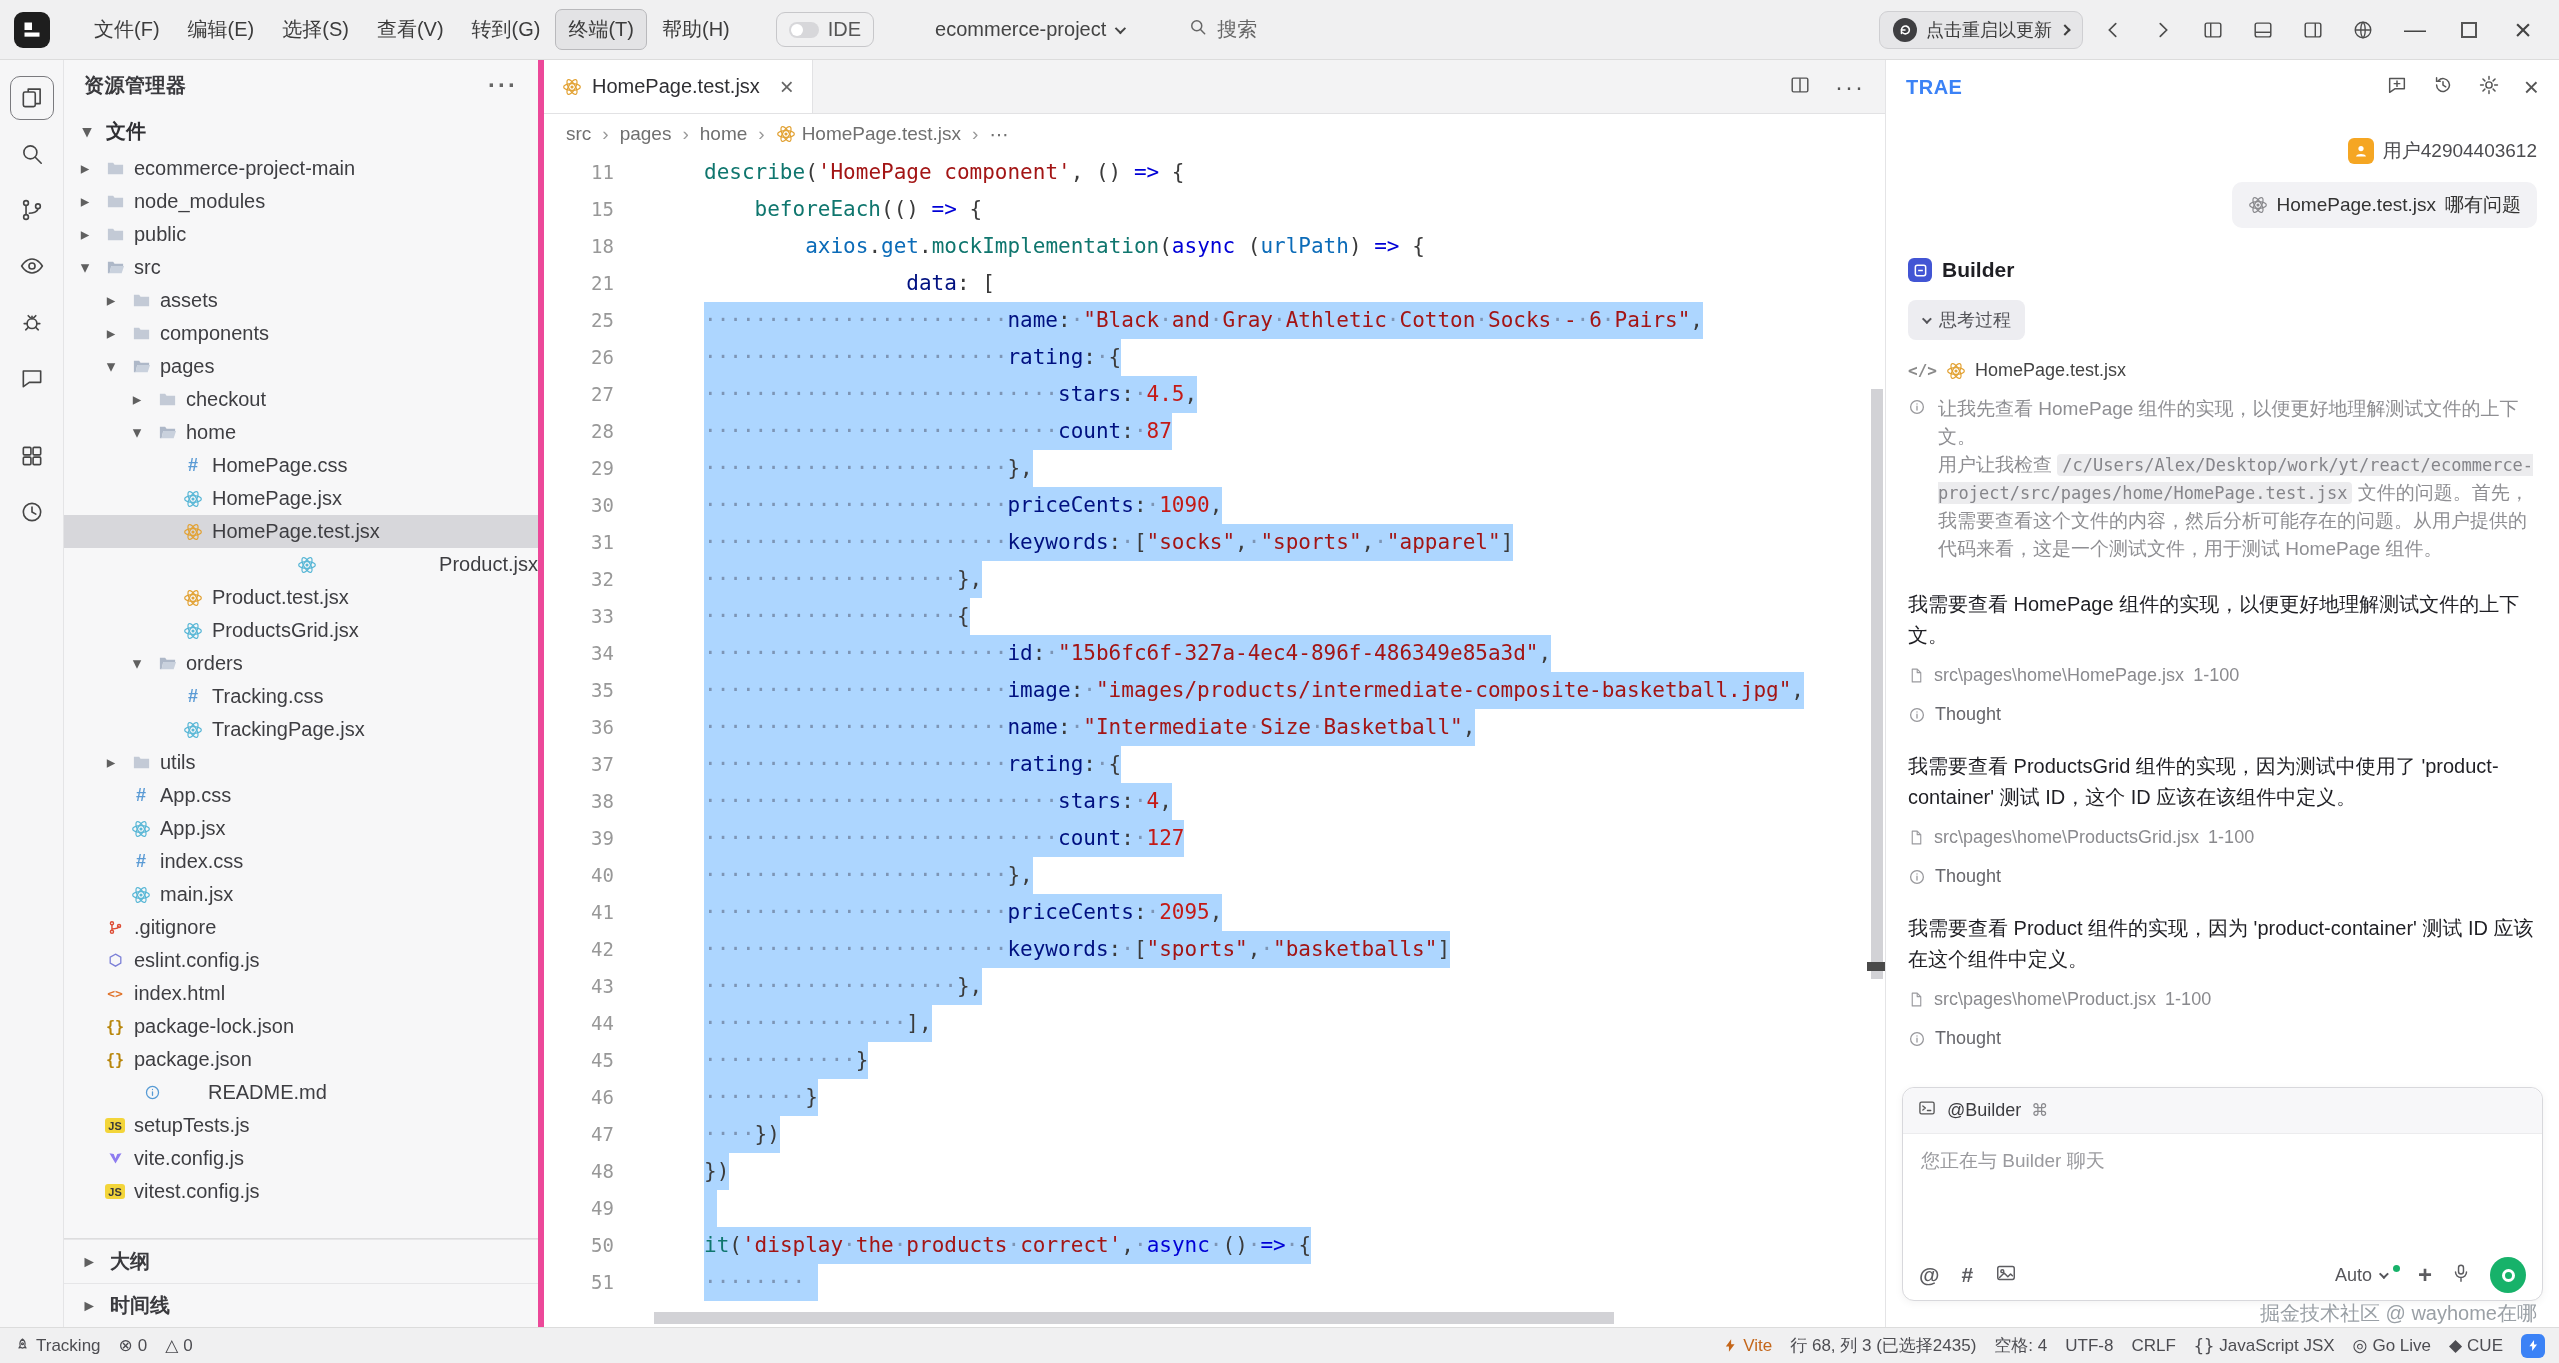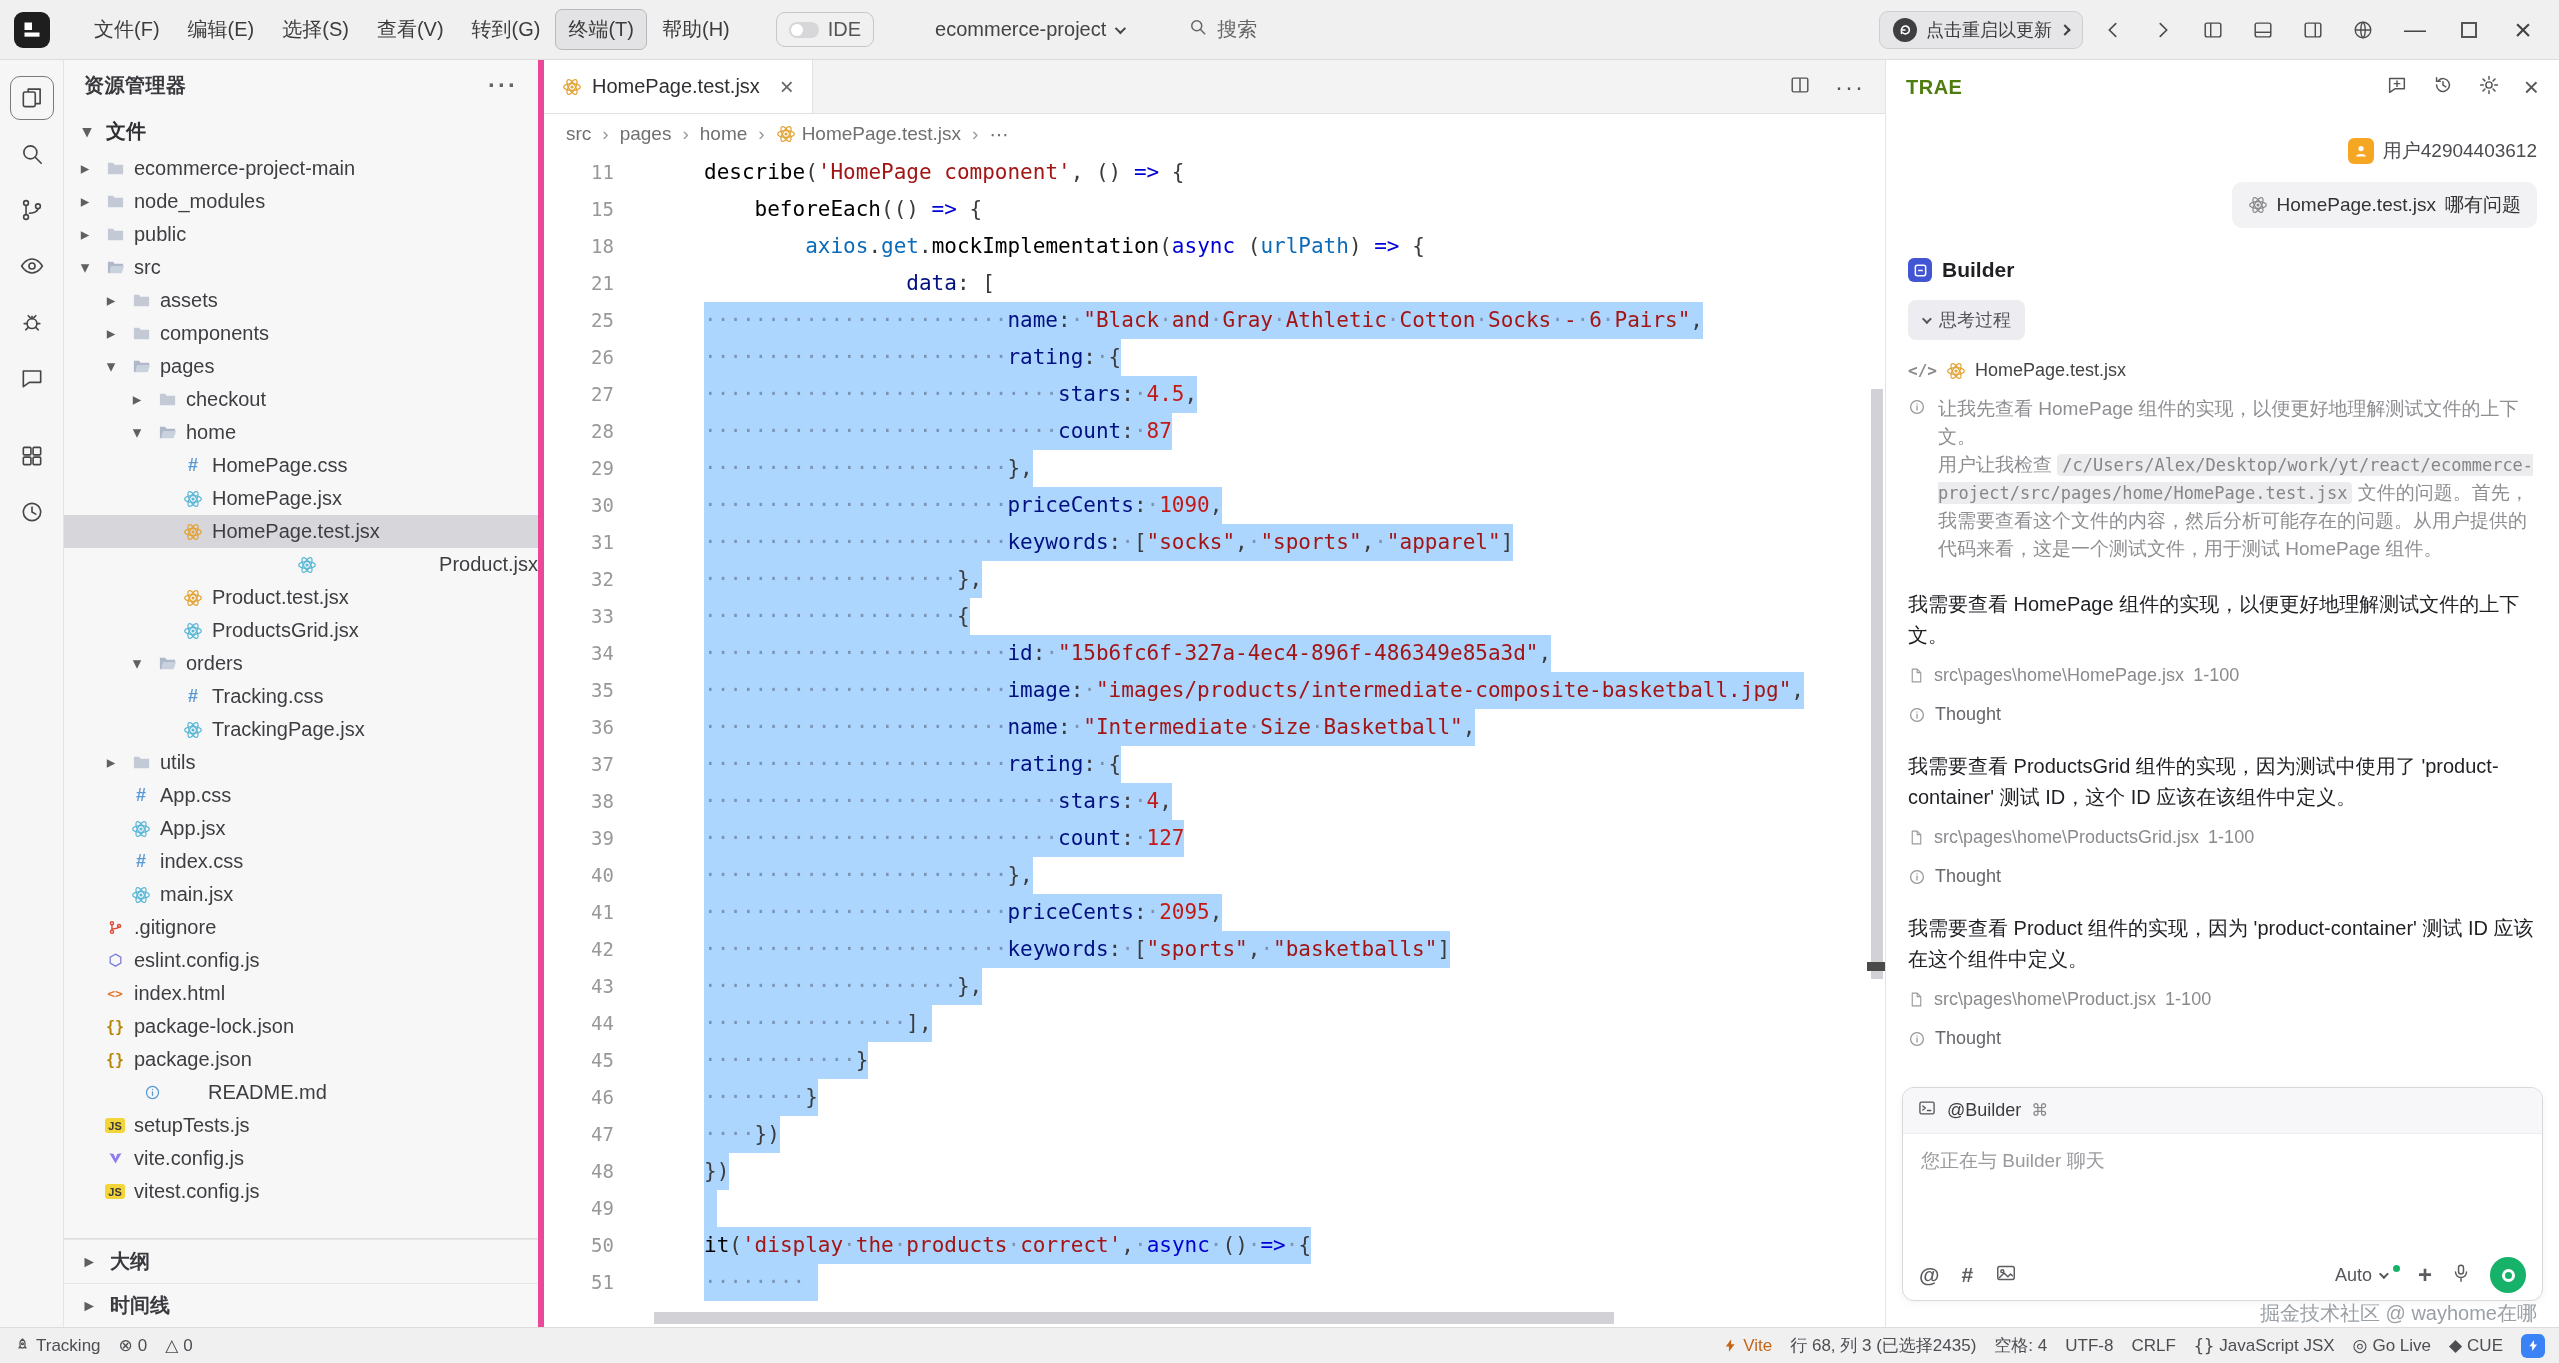--- a/index.html
+++ b/index.html
@@ -56,36 +56,36 @@
 .tab{background:#fff;display:flex;align-items:center;gap:10px;padding:0 18px;border-right:1px solid #e2e2e4;font-size:20px;color:#2f2f33}
 .tab .close{color:#666;font-size:24px;margin-left:10px}
 .tab-right{margin-left:auto;display:flex;align-items:center;gap:24px;padding-right:20px;color:#555}
 .breadcrumb{height:40px;display:flex;align-items:center;gap:11px;padding-left:22px;font-size:19px;color:#707070;background:#fff}
 .breadcrumb .sep{color:#9a9a9a}
 .code-area{position:relative;flex:1;overflow:hidden;font-family:"DejaVu Sans Mono",monospace;font-size:21px}
 .code-line{display:flex;height:37px;line-height:37px;white-space:pre}
 .ln{width:110px;padding-right:40px;text-align:right;color:#989898;font-size:19px;flex:none}
 .lc{margin-left:50px;flex:none}
 .code-line.sel .lc{background:#add6ff}
-.tk-fn{color:#000000}
+.tk-fn{color:#0f766e}
 .tk-kw{color:#0000d6}
 .tk-v{color:#0b6bb8}
 .tk-pr{color:#001080}
 .tk-str{color:#a31515}
 .tk-num{color:#c41a16}
 .tk-p{color:#3b3b3b}
 .tk-ws{color:#7d95b5}
 .vscroll{position:absolute;right:2px;top:235px;width:12px;height:590px;background:#d2d2d6;border-radius:0}
 .hscroll{position:absolute;left:110px;bottom:3px;width:960px;height:12px;background:#d2d2d6}
 .ruler-mark{position:absolute;right:0;top:808px;width:18px;height:9px;background:#4a4a4a}
 
 
 .chatpanel{width:674px;border-left:1px solid #e4e4e6;position:relative;background:#fff;font-size:20px}
 .chat-header{height:54px;display:flex;align-items:center;padding:0 20px}
-.chat-title{font-weight:700;color:#4d7c0f;letter-spacing:.5px}
+.chat-title{font-weight:700;color:#3b82f6;letter-spacing:.5px}
 .chat-hicons{margin-left:auto;display:flex;align-items:center;gap:24px;color:#555}
 .chat-content{position:absolute;top:54px;left:0;right:0;bottom:248px;padding:0 22px;overflow:hidden}
 .badge-row{margin-top:24px;display:flex;justify-content:flex-end;align-items:center;gap:9px;color:#4c4c50;font-size:19px}
 .avatar{width:26px;height:26px;background:#f5a623;border-radius:6px;display:flex;align-items:center;justify-content:center}
 .user-pill-row{margin-top:18px;display:flex;justify-content:flex-end}
 .user-pill{display:flex;align-items:center;gap:9px;background:#f2f2f5;border-radius:10px;padding:10px 16px;font-size:19px;color:#333}
 .builder-row{margin-top:30px;display:flex;align-items:center;gap:10px;font-weight:700;color:#1f1f24;font-size:21px}
 .builder-ic{width:24px;height:24px;background:#4255d4;border-radius:6px;display:flex;align-items:center;justify-content:center}
 .think-pill{margin-top:18px;display:inline-flex;align-items:center;gap:10px;background:#ededf1;border-radius:8px;padding:8px 14px;font-size:18px;color:#55555a}
 .context-row{margin-top:20px;display:flex;align-items:center;gap:9px;font-size:18px;color:#444}

